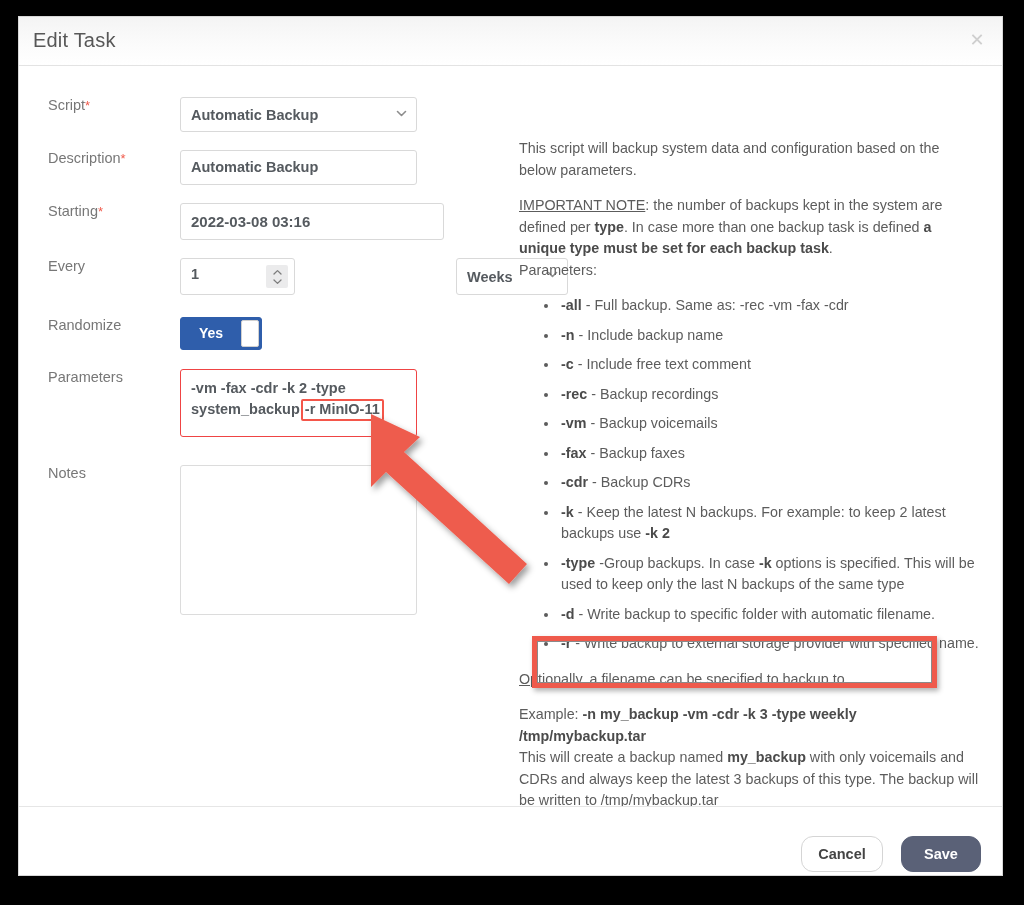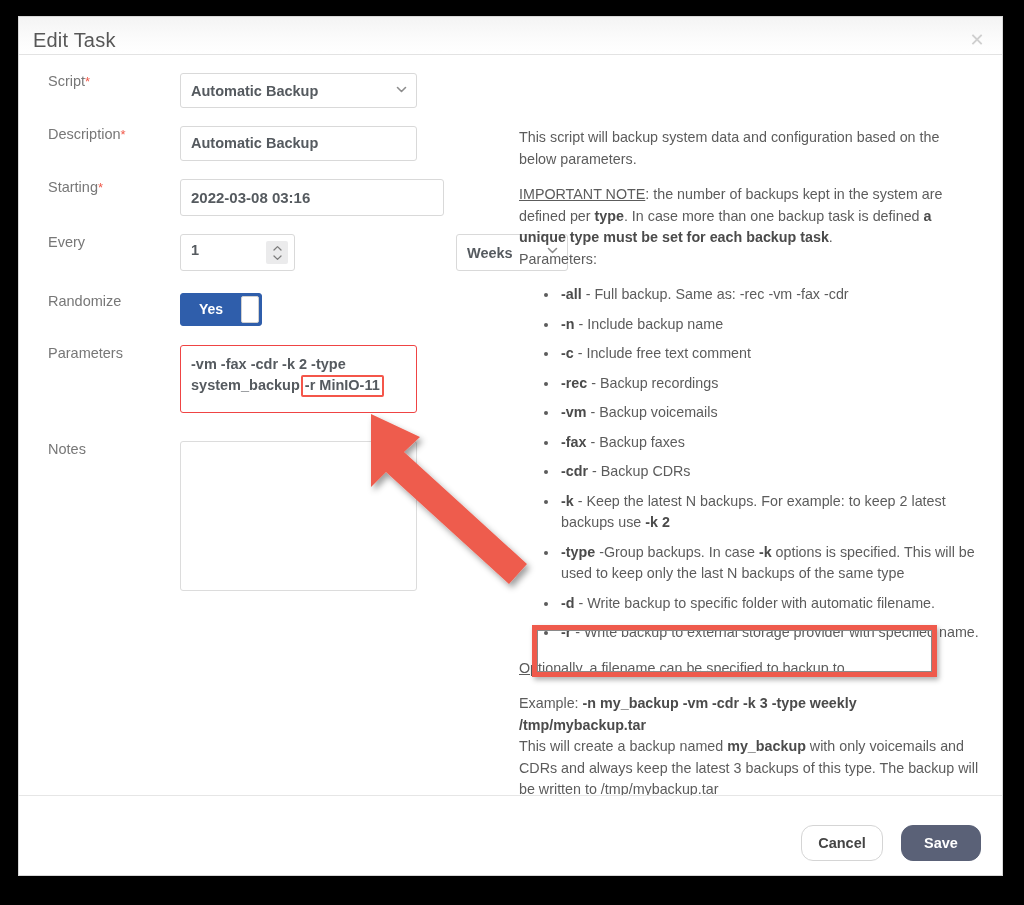--- a/index.html
+++ b/index.html
@@ -20,21 +20,21 @@
   .modal {
     position: absolute;
     left: 18px; top: 16px;
     width: 985px; height: 860px;
     background: #ffffff;
     border: 1px solid #d8d8d8;
     box-shadow: 0 2px 7px rgba(0,0,0,0.35);
   }
   .modal-header {
     position: relative;
-    height: 38px;
+    height: 49px;
     background: linear-gradient(to bottom, #f4f4f4 0%, #fbfbfb 55%, #ffffff 100%);
     border-bottom: 1px solid #e3e3e3;
   }
   .modal-title {
     position: absolute;
     left: 14px; top: 12px;
     font-size: 20px;
     color: #575757;
     letter-spacing: .2px;
   }
@@ -52,21 +52,21 @@
 
   .modal-body {
     position: relative;
     height: 740px;
     background: #ffffff;
   }
 
   
   .form-col {
     position: absolute;
-    left: 0; top: 0;
+    left: 0; top: 13px;
     width: 480px; height: 100%; padding-left: 36px;
   }
   .form-row {
     position: absolute;
     left: 29px;
     width: 440px;
   }
   .field-label {
     position: absolute;
     left: 0; top: 0;

